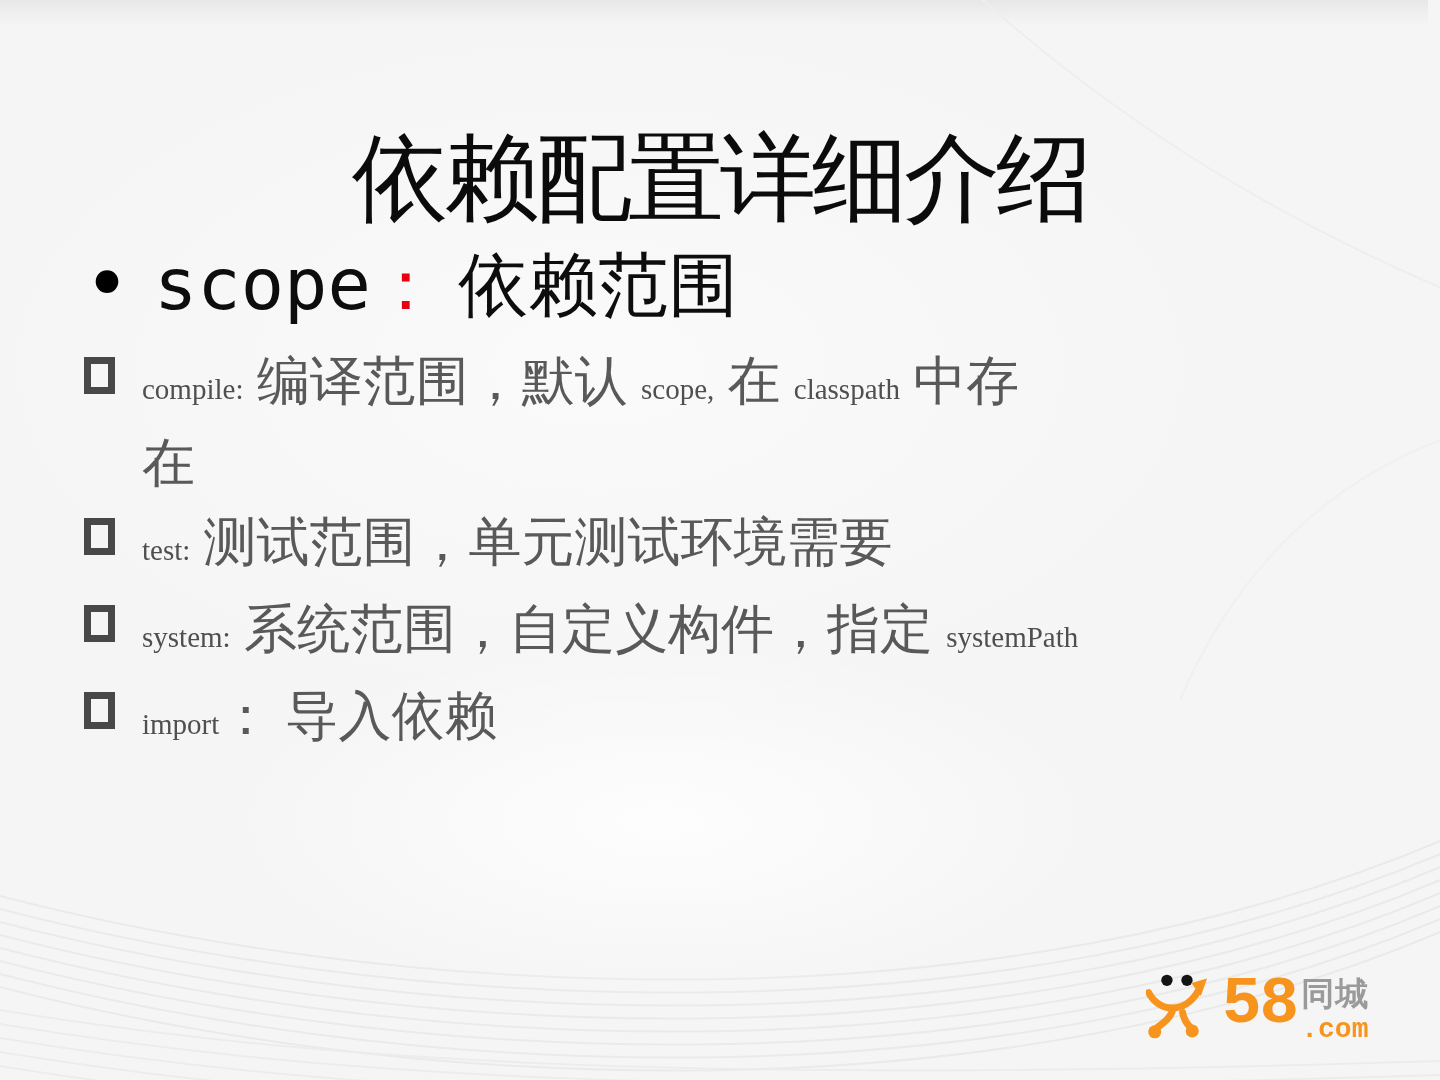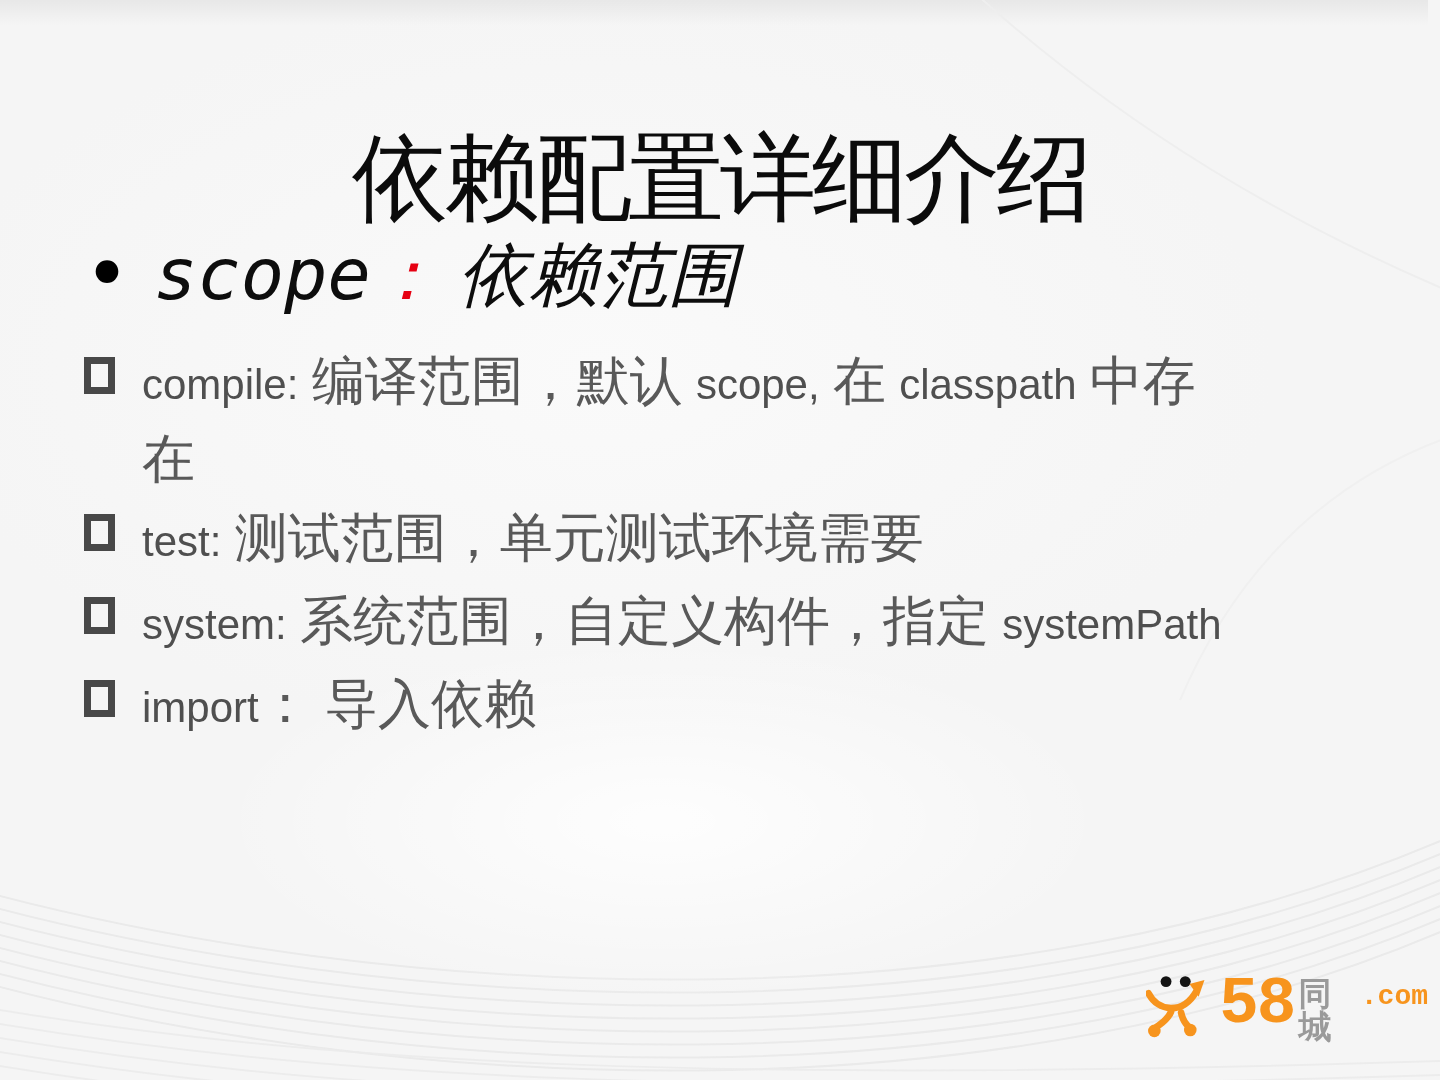--- a/index.html
+++ b/index.html
@@ -19,22 +19,22 @@
     position:absolute;left:0;top:0;width:1440px;height:1080px;pointer-events:none;
     background:radial-gradient(ellipse 640px 260px at 46% 76%, rgba(255,255,255,0.85) 0%, rgba(255,255,255,0) 70%);
   }
   .title{
     position:absolute;top:58px;left:0;width:1440px;
     text-align:center;
     font-size:96px;line-height:1.18;letter-spacing:-4px;
     color:#0b0b0b;font-weight:400;
   }
   .heading{
-    position:absolute;top:232px;left:84px;width:1300px;
-    font-size:70px;line-height:84px;color:#101010;white-space:nowrap;font-style:italic;
+    position:absolute;top:242px;left:84px;width:1300px;
+    font-size:70px;line-height:84px;color:#101010;white-space:nowrap;
   }
   .heading .dot{
     display:inline-block;font-size:78px;line-height:84px;
     vertical-align:top;margin-right:24px;color:#000;
     font-family:"DejaVu Sans","Liberation Sans",sans-serif;
   }
   .mono-xl{font-family:"DejaVu Sans Mono","Liberation Mono",monospace;font-size:72px;color:#0d0d0d;}
   .colon-red{font-size:70px;color:#e60012;}
   .cjk-xl{font-size:70px;color:#0d0d0d;}
   .scope-list{
@@ -45,33 +45,33 @@
     position:relative;display:block;
     padding-left:58px;margin:0 0 5px 0;
     font-size:53px;line-height:74px;color:#565656;
   }
   .sq{
     position:absolute;left:0;top:13px;
     width:17px;height:23px;
     border:7px solid #484848;
     background:transparent;
   }
-  .mono{font-family:Liberation Sans, sans-serif;font-size:42px;color:#4f4f4f;}
+  .mono{font-family:Liberation Serif, serif;font-size:29px;color:#4f4f4f;}
   .cjk{font-size:53px;color:#595959;text-align:center;}
   .logo{
     position:absolute;left:1146px;top:960px;
     display:flex;align-items:flex-start;
     font-family:Liberation Mono, monospace;
   }
   .mascot{margin-top:10px;margin-right:8px;}
   .logo-58{
     font-size:66px;font-weight:bold;color:#f7941d;line-height:0.95;
     margin-top:14px;letter-spacing:-2px;
   }
-  .logo-right{display:flex;flex-direction:row;align-items:flex-start;margin-left:4px;margin-top:20px;}
+  .logo-right{display:flex;flex-direction:column;align-items:flex-start;margin-left:4px;margin-top:20px;}
   .logo-cn{font-size:33px;color:#9a9a9a;font-weight:bold;letter-spacing:1px;line-height:1.0;}
   .logo-com{font-size:28px;color:#f7941d;font-weight:bold;line-height:1.0;margin-top:3px;}
 </style>
 </head>
 <body>
 
 <div class="slide">
 
   <svg class="bg-waves" viewBox="0 0 1440 1080" xmlns="http://www.w3.org/2000/svg">
     <g stroke="#e9e9e9" stroke-width="2" fill="none" opacity="0.9">

